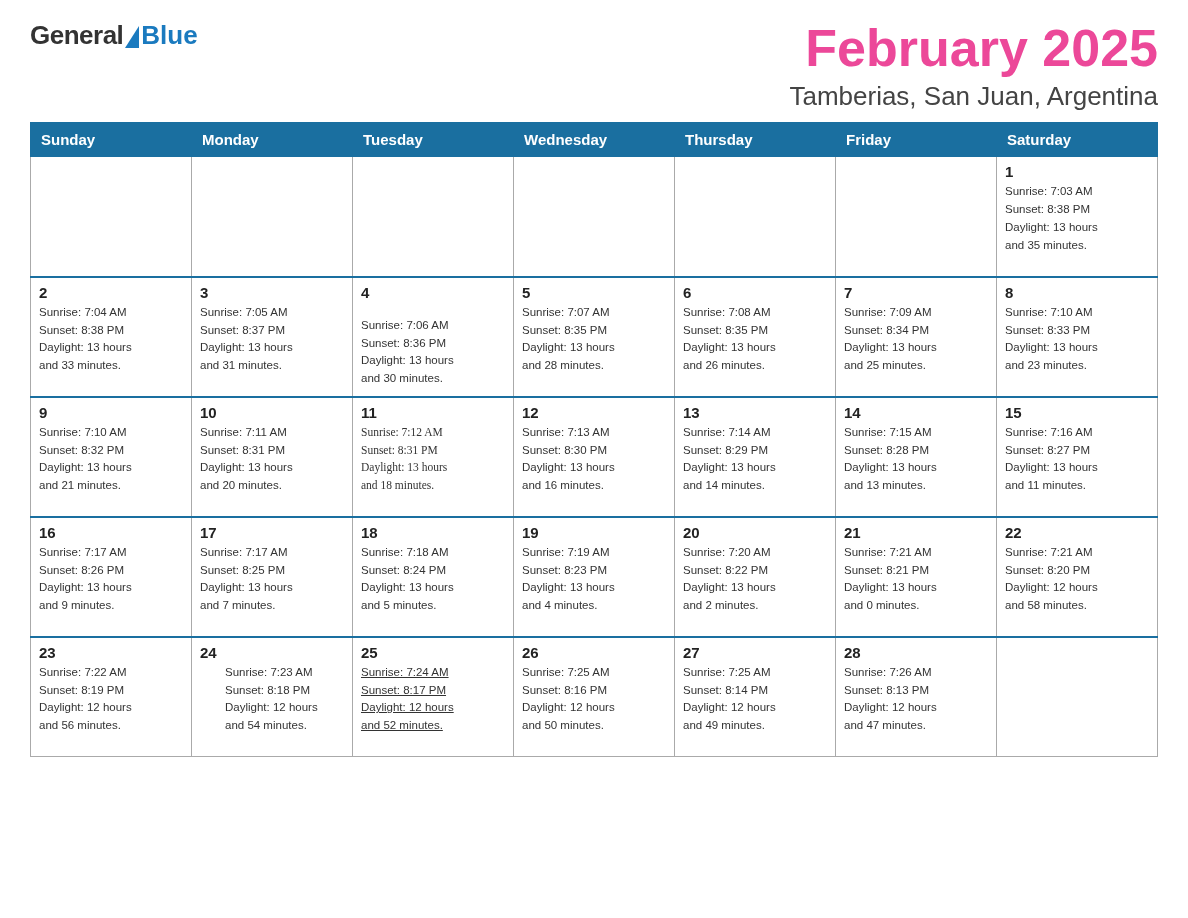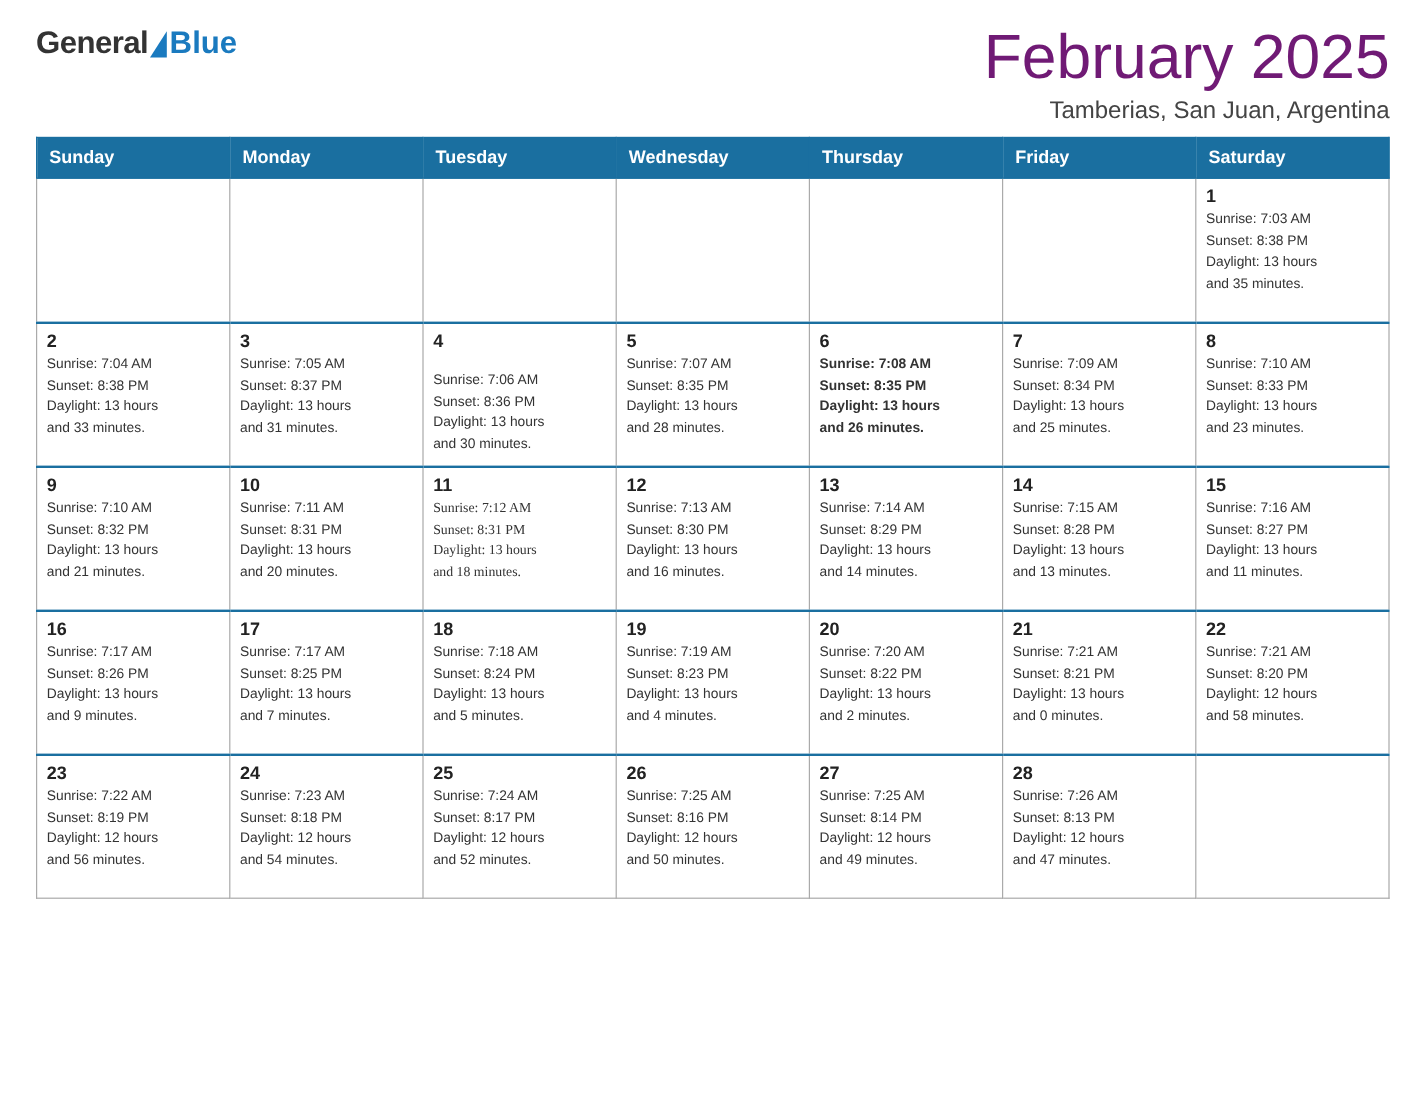--- a/index.html
+++ b/index.html
@@ -44,26 +44,26 @@
       font-size: 26px;
       font-weight: bold;
       color: #1a7abf;
       margin-left: 2px;
     }
     .title-area {
       text-align: right;
     }
     .month-title {
       font-size: 52px;
-      font-weight: normal;
-      color: #701a75;
+      font-weight: bold;
+      color: #ec4899;
       line-height: 1.1;
     }
     .location {
-      font-size: 20px;
+      font-size: 26px;
       color: #444;
       margin-top: 4px;
     }
     .calendar {
       width: 100%;
       border-collapse: collapse;
       margin-top: 10px;
       padding-left: 28px;
     }
     .calendar th {
@@ -170,21 +170,21 @@
         </td>
         <td>
           <span class="day-number">5</span>
           <div class="day-info" style="white-space: pre-line;">Sunrise: 7:07 AM
 Sunset: 8:35 PM
 Daylight: 13 hours
 and 28 minutes.</div>
         </td>
         <td>
           <span class="day-number">6</span>
-          <div class="day-info" style="white-space: pre-line; font-weight: bold;">Sunrise: 7:08 AM
+          <div class="day-info" style="white-space: pre-line;">Sunrise: 7:08 AM
 Sunset: 8:35 PM
 Daylight: 13 hours
 and 26 minutes.</div>
         </td>
         <td>
           <span class="day-number">7</span>
           <div class="day-info" style="white-space: pre-line;">Sunrise: 7:09 AM
 Sunset: 8:34 PM
 Daylight: 13 hours
 and 25 minutes.</div>
@@ -302,28 +302,28 @@
       <tr class="row-border">
         <td>
           <span class="day-number">23</span>
           <div class="day-info" style="white-space: pre-line;">Sunrise: 7:22 AM
 Sunset: 8:19 PM
 Daylight: 12 hours
 and 56 minutes.</div>
         </td>
         <td>
           <span class="day-number">24</span>
-          <div class="day-info" style="white-space: pre-line;">Sunrise: 7:23 AM
+          <div class="day-info" style="white-space: pre-line; margin-left: 25px;">Sunrise: 7:23 AM
 Sunset: 8:18 PM
 Daylight: 12 hours
 and 54 minutes.</div>
         </td>
         <td>
           <span class="day-number">25</span>
-          <div class="day-info" style="white-space: pre-line;">Sunrise: 7:24 AM
+          <div class="day-info" style="white-space: pre-line; text-decoration: underline;">Sunrise: 7:24 AM
 Sunset: 8:17 PM
 Daylight: 12 hours
 and 52 minutes.</div>
         </td>
         <td>
           <span class="day-number">26</span>
           <div class="day-info" style="white-space: pre-line;">Sunrise: 7:25 AM
 Sunset: 8:16 PM
 Daylight: 12 hours
 and 50 minutes.</div>

